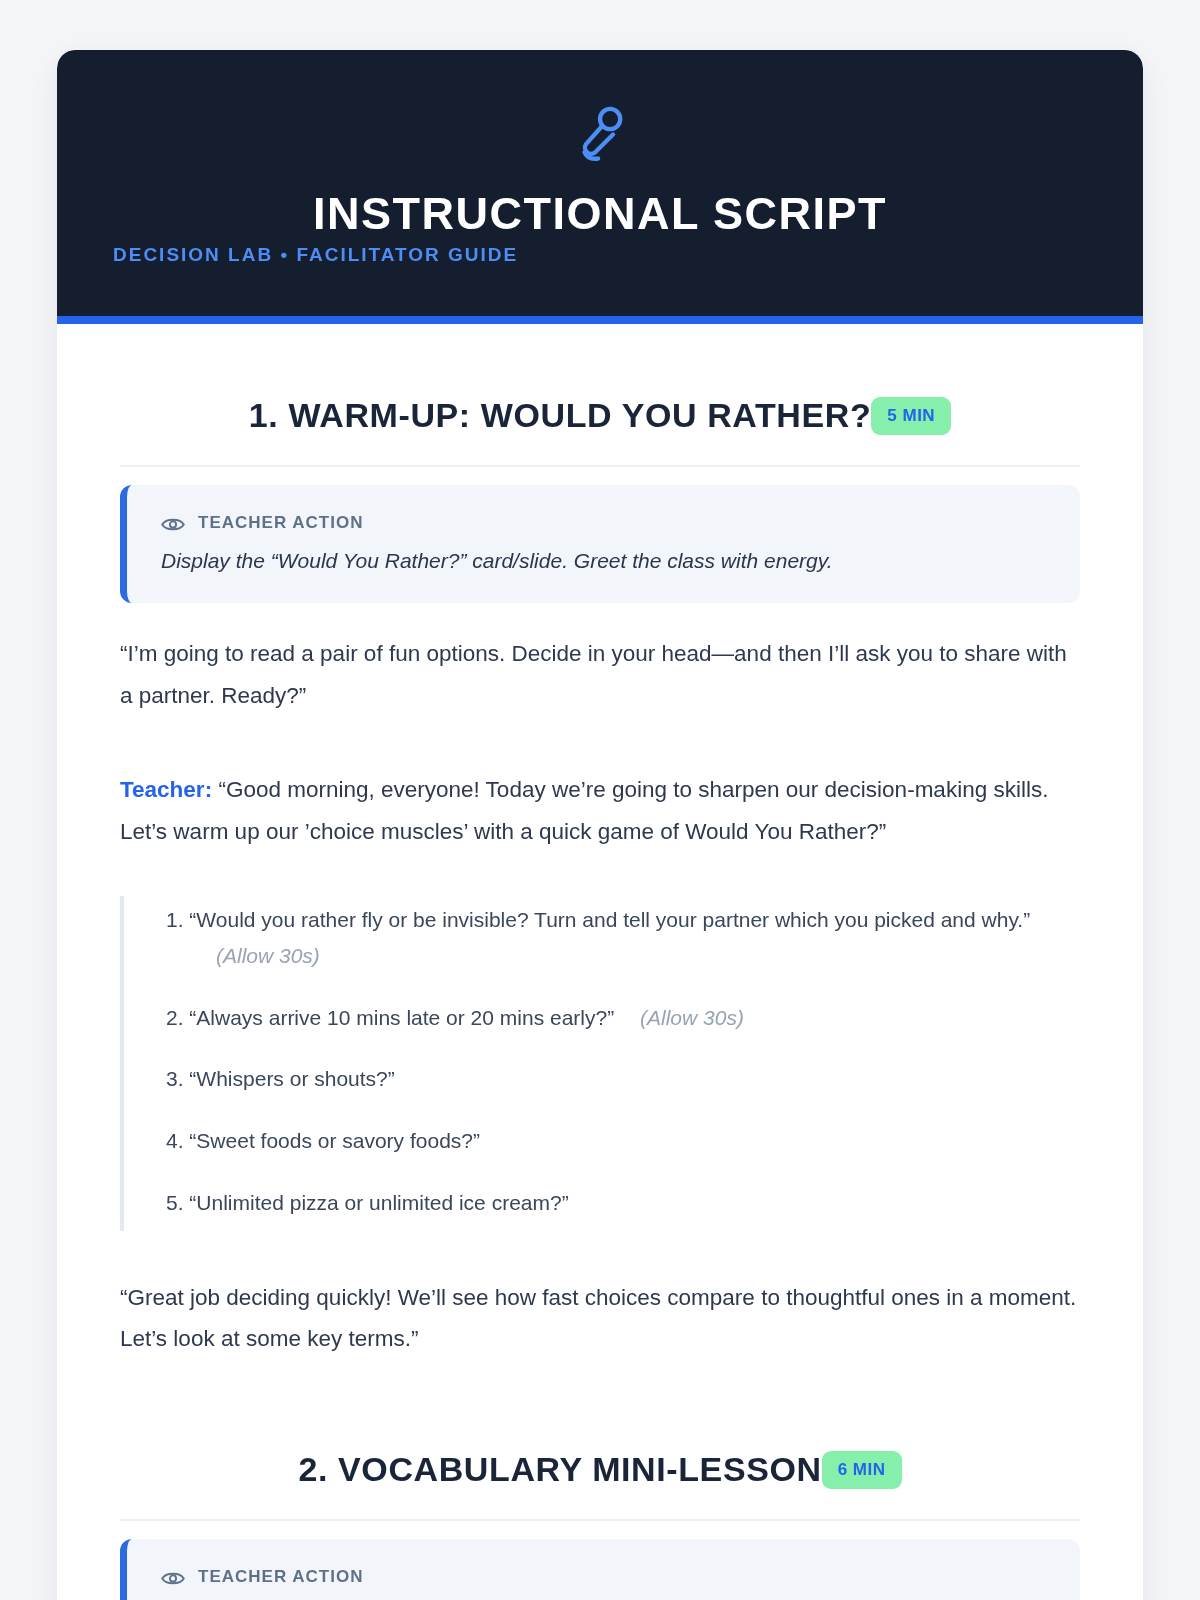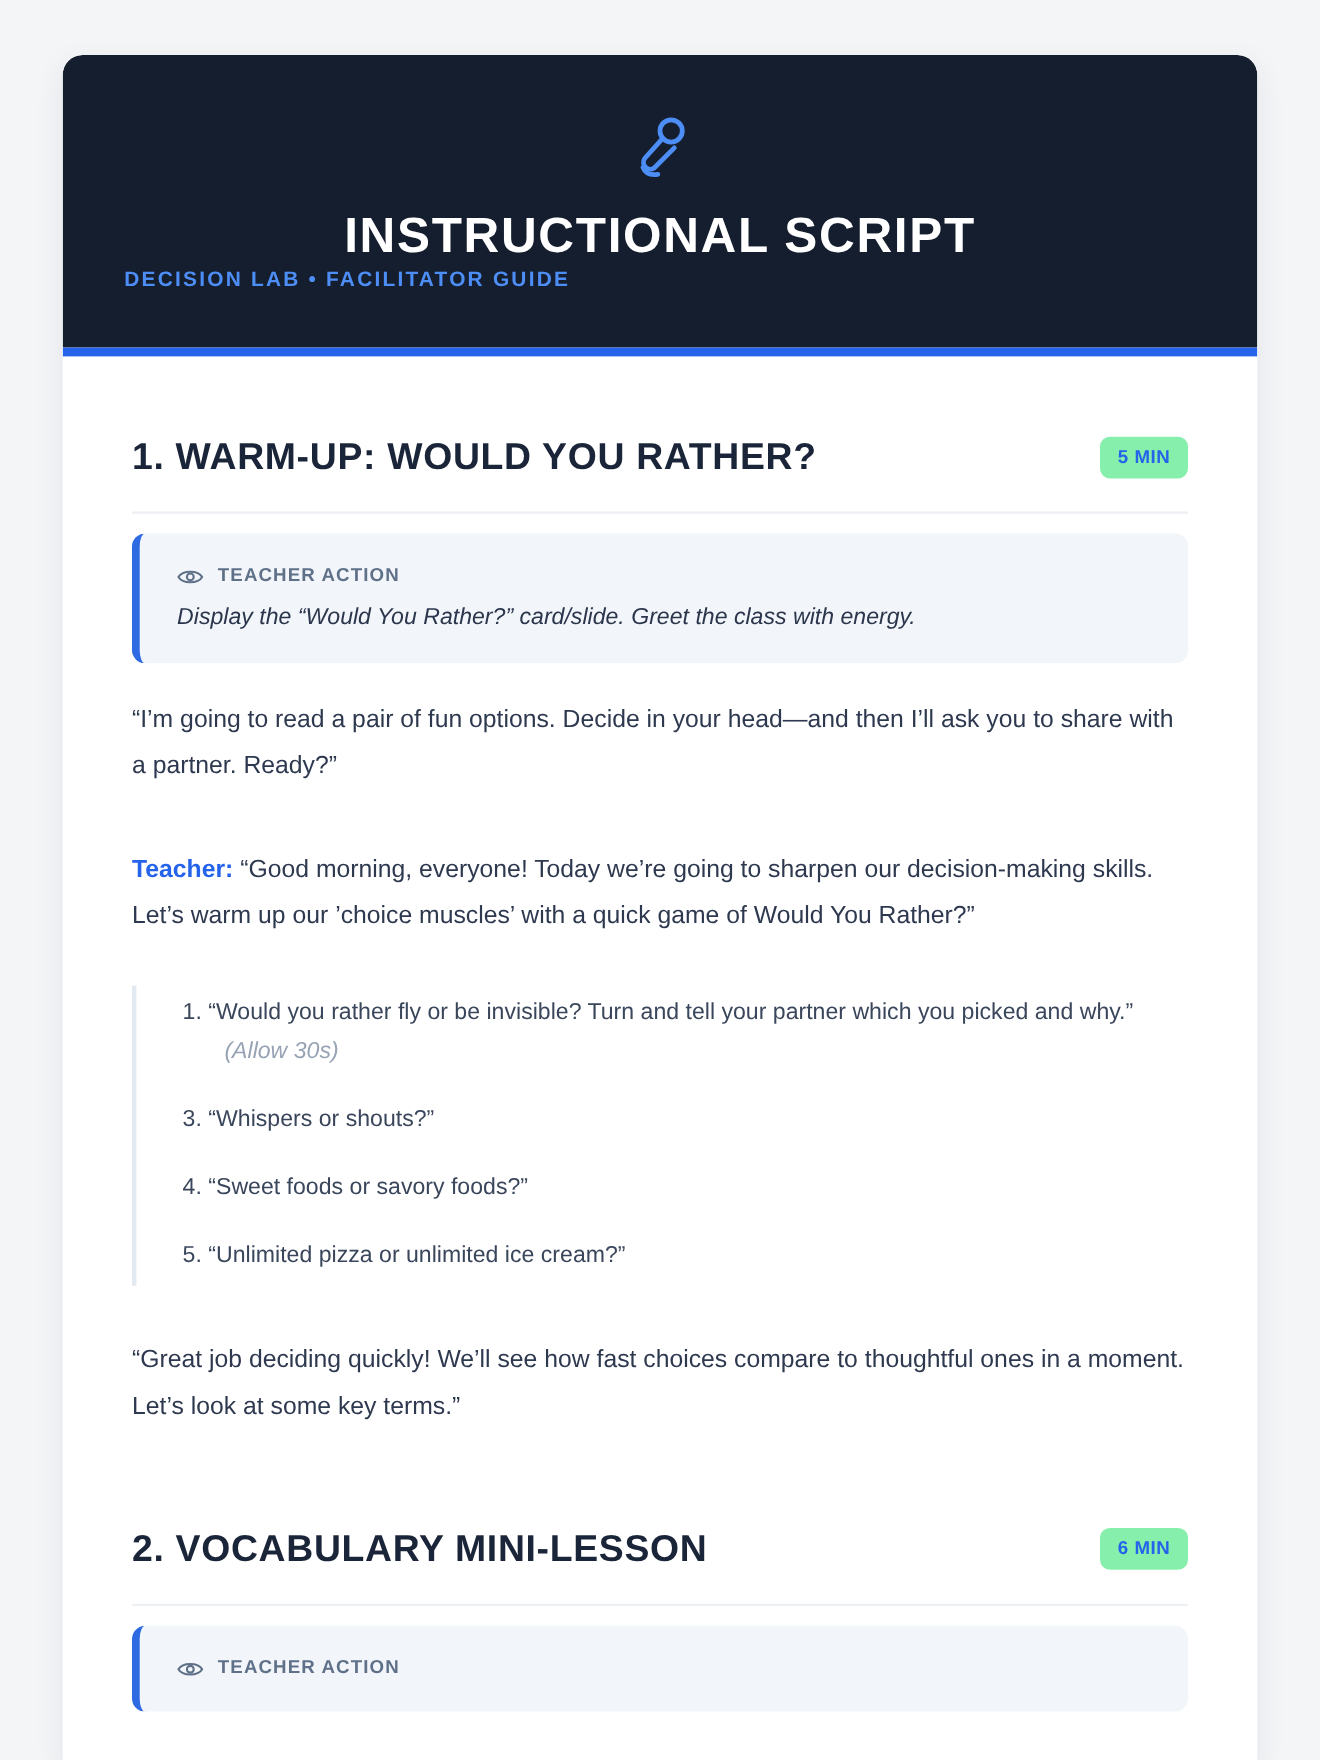--- a/index.html
+++ b/index.html
@@ -35,21 +35,21 @@
     margin-top: 4px;
     color: #4d8df6;
     font-size: 19px;
     font-weight: 700;
     letter-spacing: 2px;
   }
   .accent-bar { height: 8px; background: #2563eb; }
   
   .content { padding: 0 63px 60px; }
   .section-head {
-    display: flex; align-items: center; justify-content: space-between;
+    display: flex; align-items: center; justify-content: center;
     margin-top: 72px;
     padding-bottom: 30px;
     border-bottom: 2px solid #edf0f5;
   }
   .section-head.second { margin-top: 90px; }
   .section-title {
     color: #1b2539;
     font-size: 34px;
     font-weight: 800;
     letter-spacing: 0.6px;
@@ -101,21 +101,21 @@
   }
   .list-item {
     font-size: 21px;
     line-height: 1.7;
     color: #3a465b;
     padding-left: 30px;
     text-indent: -30px;
     max-width: 880px;
   }
   .list-item + .list-item { margin-top: 26px; }
-  .note { color: #97a3b4; font-style: italic; margin-left: 8px; }
+  .note { color: #97a3b4; font-style: italic; margin-left: 20px; }
 </style>
 </head>
 <body>
 
 <div class="card">
 
   <header class="doc-header">
     <div class="title-row">
       <span class="mic-icon">
         <svg width="54" height="58" viewBox="0 0 56 60" fill="none">
@@ -150,20 +150,21 @@
         </div>
         <p class="callout-text">Display the “Would You Rather?” card/slide. Greet the class with energy.</p>
       </div>
 
       <p class="para">“I’m going to read a pair of fun options. Decide in your head—and then I’ll ask you to share with a partner. Ready?”</p>
 
       <p class="para lead"><span class="speaker">Teacher:</span> <span>“Good morning, everyone! Today we’re going to sharpen our decision-making skills. Let’s warm up our ’choice muscles’ with a quick game of Would You Rather?”</span></p>
 
       <div class="script-list">
         <div class="list-item"><span>1.</span> <span>“Would you rather fly or be invisible? Turn and tell your partner which you picked and why.”</span> <em class="note">(Allow 30s)</em></div>
+        <div class="list-item"><span>2.</span> <span>“Always arrive 10 mins late or 20 mins early?”</span> <em class="note">(Allow 30s)</em></div>
         <div class="list-item"><span>3.</span> <span>“Whispers or shouts?”</span></div>
         <div class="list-item"><span>4.</span> <span>“Sweet foods or savory foods?”</span></div>
         <div class="list-item"><span>5.</span> <span>“Unlimited pizza or unlimited ice cream?”</span></div>
       </div>
 
       <p class="para closing">“Great job deciding quickly! We’ll see how fast choices compare to thoughtful ones in a moment. Let’s look at some key terms.”</p>
     </section>
 
     <section>
       <div class="section-head second">

